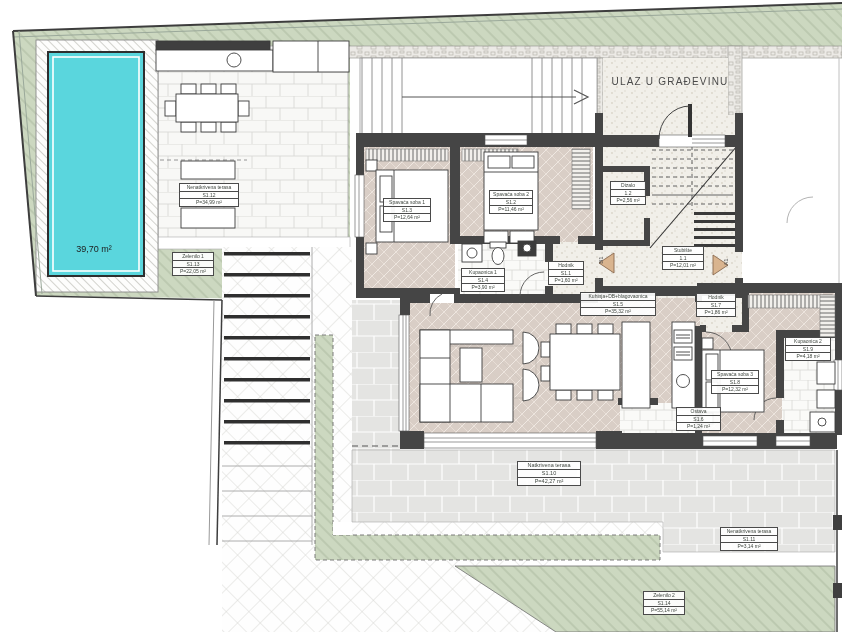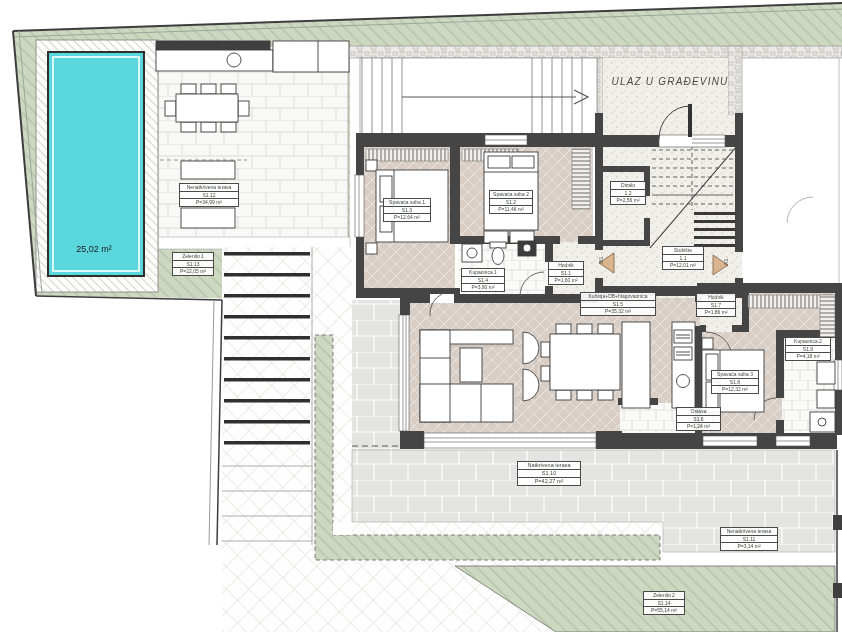--- a/index.html
+++ b/index.html
@@ -5,21 +5,21 @@
   html,body{margin:0;padding:0;background:#fff;}
   .stage{position:relative;width:842px;height:632px;overflow:hidden;background:#fff;
          font-family:"Liberation Sans", sans-serif;}
   .stage svg{position:absolute;left:0;top:0;}
   .lbl{position:absolute;z-index:6;background:rgba(255,255,255,.92);border:1px solid #4a4a4a;
        font-size:5px;color:#3f463f;text-align:center;line-height:1.3;box-sizing:border-box;}
   .lbl .row{display:block;padding:0 2px;}
   .lbl .row + .row{border-top:1px solid #4a4a4a;}
   .pool-label{position:absolute;z-index:6;font-size:9px;color:#1d1d1d;text-align:center;}
   .entrance-label{position:absolute;z-index:6;font-size:10px;letter-spacing:1.2px;color:#4a4a4a;
-                  text-align:center;white-space:nowrap;font-style:italic;}
+                  text-align:center;white-space:nowrap;}
   .sec-label{position:absolute;z-index:7;font-size:6px;color:#4f4f4f;width:14px;text-align:center;
              transform:rotate(-90deg);}
   .lbl-wide{font-size:5px;}
   .lbl-mid{font-size:5.5px;}
 </style>
 </head>
 <body>
 
 <div class="stage">
 
@@ -410,21 +410,21 @@
     <path d="M13,31 L842,3" stroke="#3d3d3d" stroke-width="2"></path>
     <path d="M13,37 L842,9" stroke="#9aa89a" stroke-width="1"></path>
     <path d="M13,31 L36,296" stroke="#3d3d3d" stroke-width="2"></path>
     <path d="M19,31 L42,294" stroke="#9aa89a" stroke-width="1"></path>
     <path d="M36,296 L222,300" stroke="#3d3d3d" stroke-width="1.5"></path>
     <path d="M222,300 L217,545" stroke="#3d3d3d" stroke-width="1.5"></path>
     <path d="M214,300 L209,545" stroke="#999" stroke-width="1"></path>
   </g>
 </svg>
 
-<div class="pool-label" style="left:62px;top:244px;width:64px;">25,02 m²</div>
+<div class="pool-label" style="left:62px;top:244px;width:64px;">39,70 m²</div>
 
 <div class="entrance-label" style="left:608px;top:76px;width:124px;">ULAZ U GRAĐEVINU</div>
 
 <div class="lbl" style="left:179px;top:183px;width:60px;">
   <span class="row">Nenatkrivena terasa</span>
   <span class="row">S1.12</span>
   <span class="row">P=34,99 m²</span>
 </div>
 
 <div class="lbl" style="left:172px;top:252px;width:42px;">

